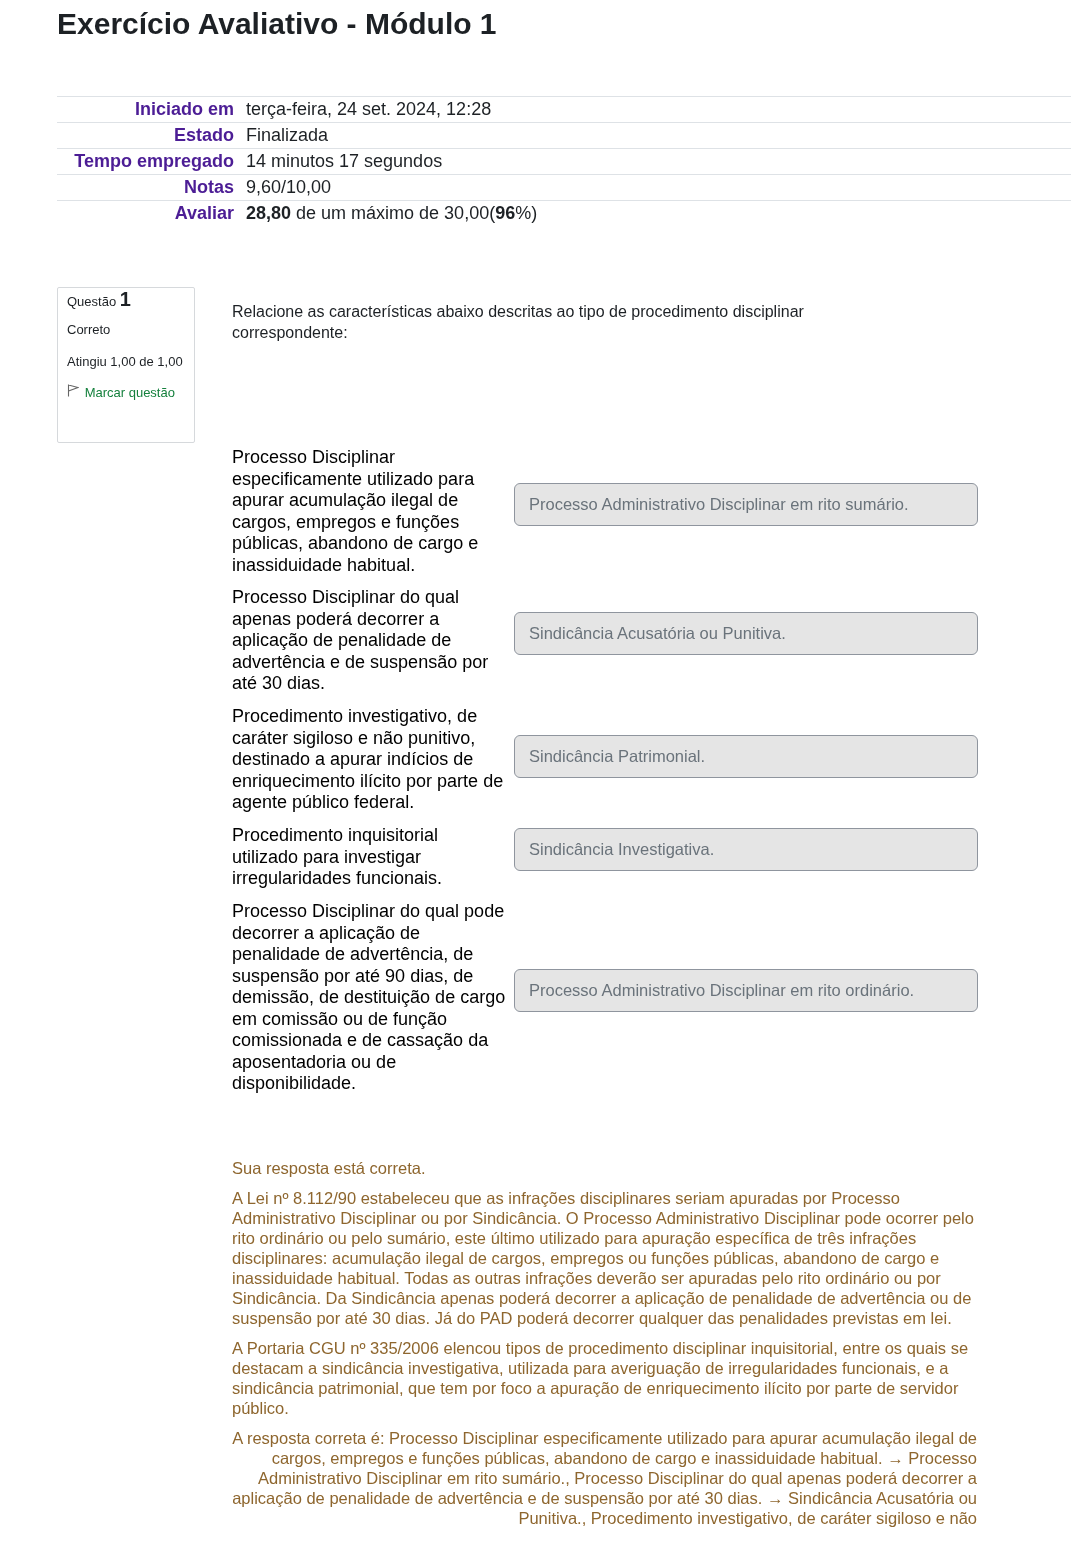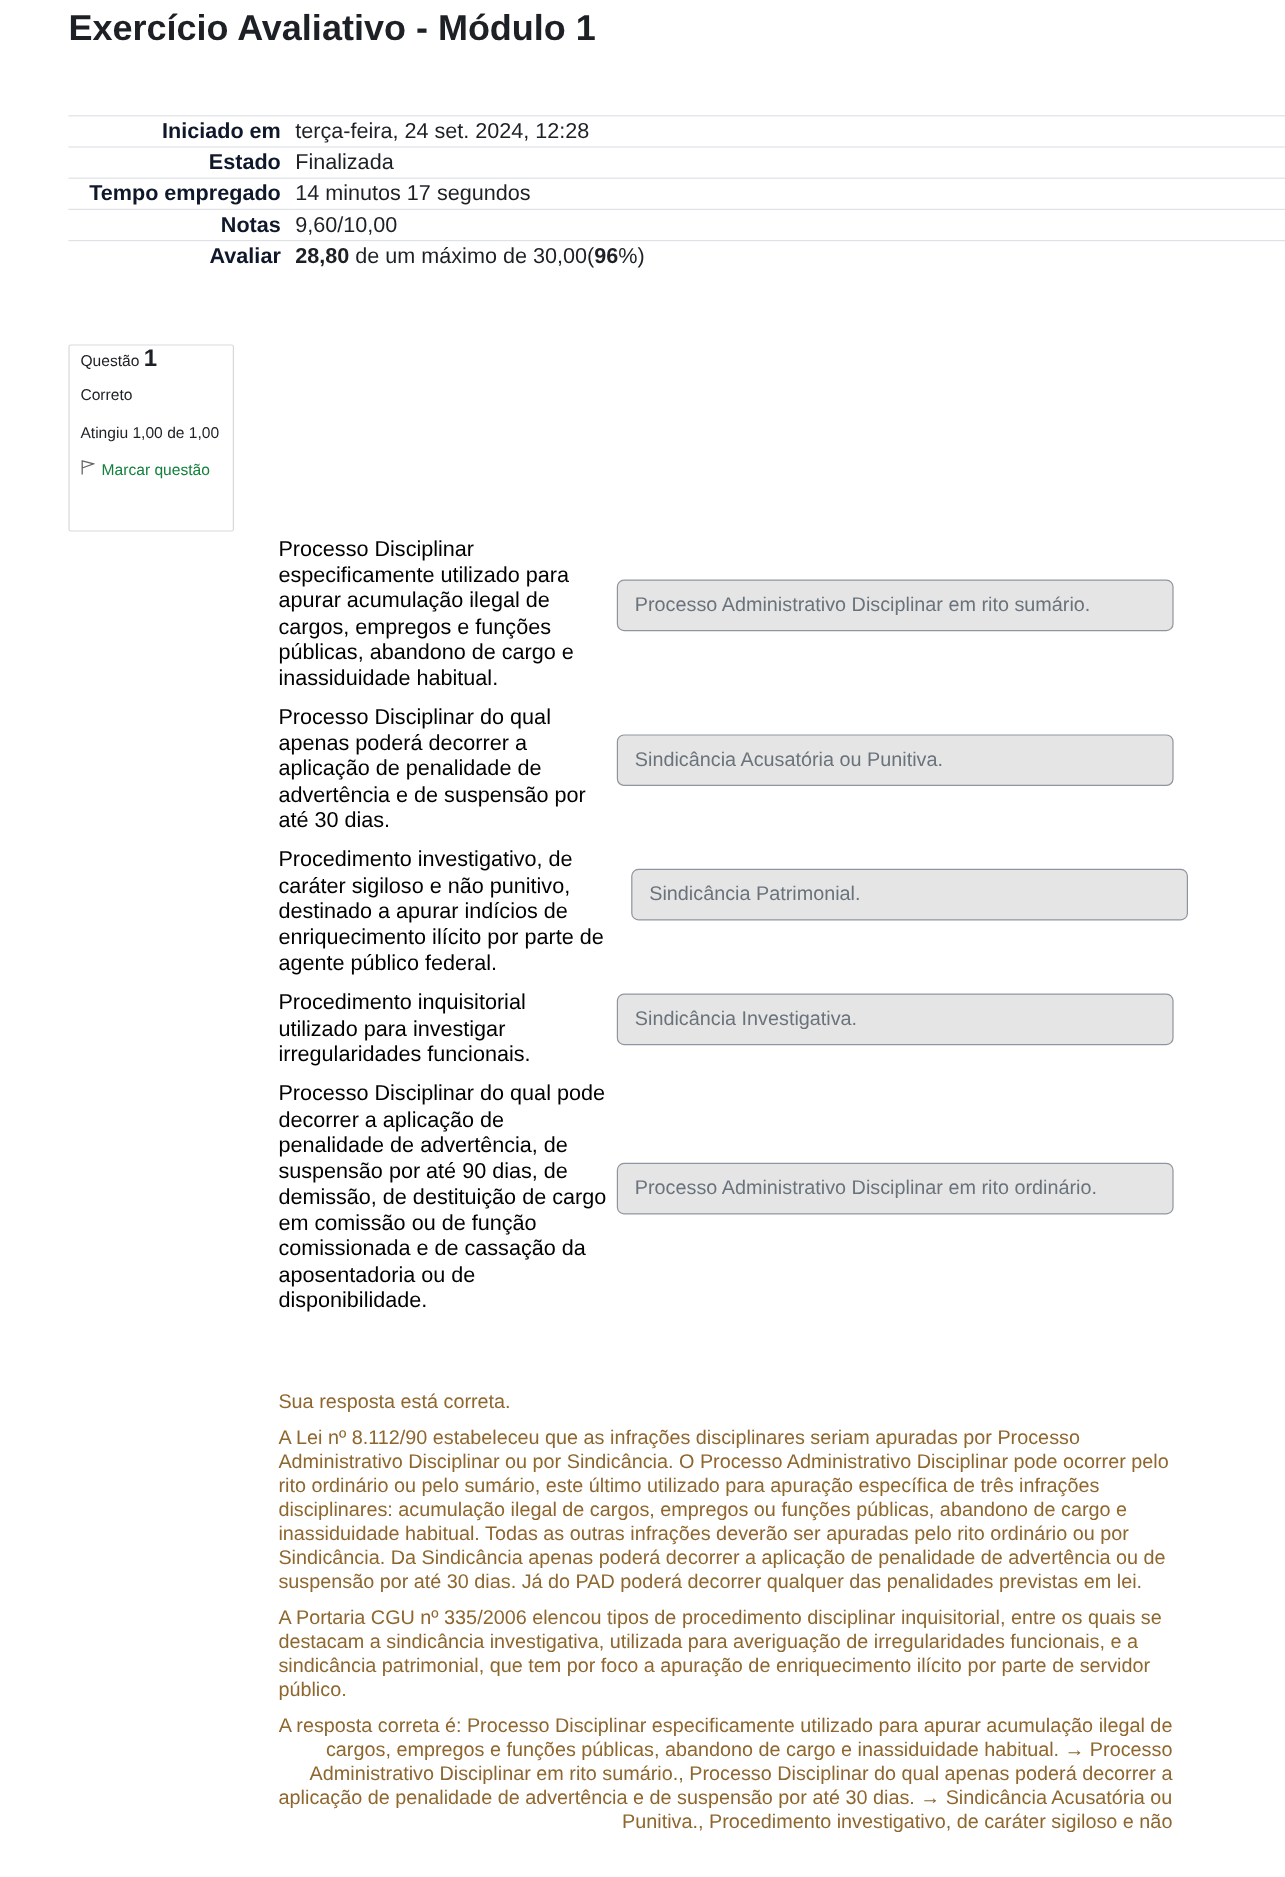--- a/index.html
+++ b/index.html
@@ -31,21 +31,21 @@
     font-size: 18px;
   }
   .summary tr { border-top: 1px solid #dee2e6; }
   .summary th {
     width: 184px;
     text-align: right;
     font-weight: bold;
     padding: 2px 7px 2px 0;
     line-height: 21px;
     vertical-align: top;
-    color: #0f172a;
+    color: #4c1d95;
   }
   .summary td {
     text-align: left;
     padding: 2px 0 2px 5px;
     line-height: 21px;
     vertical-align: top;
     color: #1d2125;
   }
   .summary b { font-weight: bold; }
 
@@ -158,35 +158,36 @@
     <span class="flag-icon">
       <svg width="12" height="13" viewBox="0 0 12 13">
           <path d="M1.5 0.5 V12.5 M1.5 1 L11 3.5 L1.5 7" fill="none" stroke="#666" stroke-width="1.1"></path>
         </svg>
     </span>
     <span>Marcar questão</span>
   </div>
 </div>
 
 <div class="qtext">
+  <p>Relacione as características abaixo descritas ao tipo de procedimento disciplinar correspondente:</p>
 </div>
 
 <div class="match-row" style="top:447px;">
   <div class="match-label">Processo Disciplinar especificamente utilizado para apurar acumulação ilegal de cargos, empregos e funções públicas, abandono de cargo e inassiduidade habitual.</div>
   <div class="match-select" style="top:36px;">Processo Administrativo Disciplinar em rito sumário.</div>
 </div>
 
 <div class="match-row" style="top:587px;">
   <div class="match-label">Processo Disciplinar do qual apenas poderá decorrer a aplicação de penalidade de advertência e de suspensão por até 30 dias.</div>
   <div class="match-select" style="top:25px;">Sindicância Acusatória ou Punitiva.</div>
 </div>
 
 <div class="match-row" style="top:706px;">
   <div class="match-label">Procedimento investigativo, de caráter sigiloso e não punitivo, destinado a apurar indícios de enriquecimento ilícito por parte de agente público federal.</div>
-  <div class="match-select" style="top:18px;margin-left:12px;">Sindicância Patrimonial.</div>
+  <div class="match-select" style="top:29px;">Sindicância Patrimonial.</div>
 </div>
 
 <div class="match-row" style="top:825px;">
   <div class="match-label">Procedimento inquisitorial utilizado para investigar irregularidades funcionais.</div>
   <div class="match-select" style="top:3px;">Sindicância Investigativa.</div>
 </div>
 
 <div class="match-row" style="top:901px;">
   <div class="match-label">Processo Disciplinar do qual pode decorrer a aplicação de penalidade de advertência, de suspensão por até 90 dias, de demissão, de destituição de cargo em comissão ou de função comissionada e de cassação da aposentadoria ou de disponibilidade.</div>
   <div class="match-select" style="top:68px;">Processo Administrativo Disciplinar em rito ordinário.</div>

